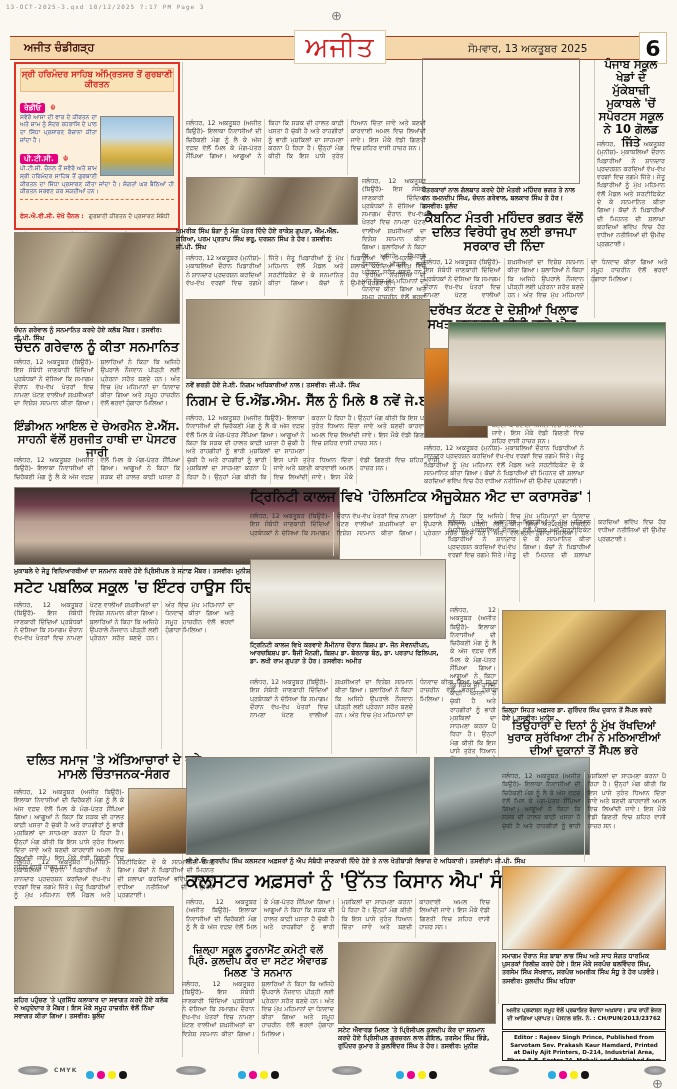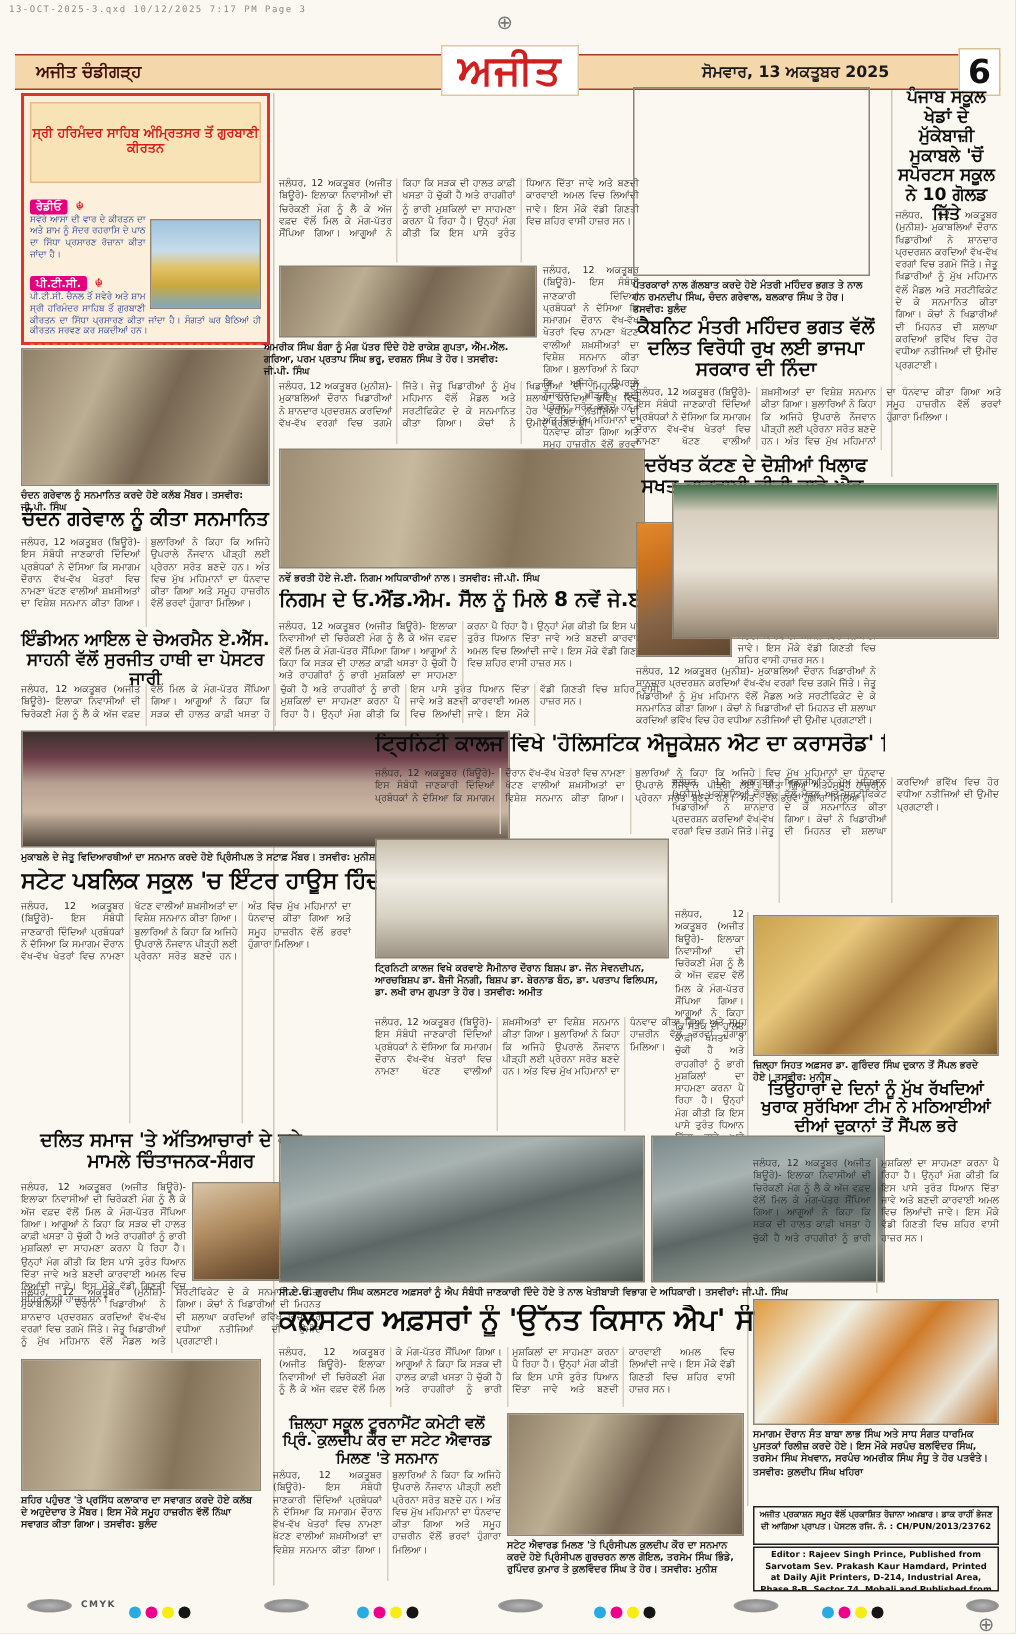--- a/index.html
+++ b/index.html
@@ -4,22 +4,22 @@
 <style>
   html,body{margin:0;padding:0;background:#d8d4c9;}
   .page{position:relative;width:677px;height:1089px;margin:0 auto;background:#fbf8f1;
         font-family:"DejaVu Sans","Liberation Sans",sans-serif;overflow:hidden;}
   .ab{position:absolute;box-sizing:border-box;}
   .printline{font-family:"DejaVu Sans Mono","Liberation Mono",monospace;font-size:6px;color:#8a8a8a;letter-spacing:1px;}
   .regcross{color:#777;font-size:13px;}
   .mast{background:#f5d7ac;border-top:1.5px solid #a23e22;border-bottom:1.5px solid #a23e22;}
   .mast-edition{font-weight:bold;font-size:11px;color:#40100a;}
   .logo-box{background:#fff;border:1px solid #e0c9a2;display:flex;align-items:center;justify-content:center;}
-  .logo{color:#cf1f1f;font-weight:bold;font-size:27px;letter-spacing:1px;}
-  .mast-date{font-weight:bold;font-size:10.5px;color:#1a1a1a;}
+  .logo{color:#cf1f1f;font-weight:normal;font-size:27px;letter-spacing:1px;}
+  .mast-date{font-weight:normal;font-size:10.5px;color:#1a1a1a;}
   .pgno-box{background:#fff;border:1px solid #d8c093;display:flex;align-items:center;justify-content:center;}
   .pgno{font-weight:bold;font-size:22px;color:#111;}
   .hl{font-weight:bold;color:#0d0d0d;text-align:center;line-height:1.13;}
   .body{font-size:6.3px;line-height:1.32;text-align:justify;color:#2a2a2a;}
   .c2{column-count:2;column-gap:7px;column-rule:0.5px solid #d5cfc2;}
   .c3{column-count:3;column-gap:7px;column-rule:0.5px solid #d5cfc2;}
   .c4{column-count:4;column-gap:7px;column-rule:0.5px solid #d5cfc2;}
   .cap{font-size:6.4px;font-weight:bold;color:#111;line-height:1.28;text-align:left;}
   .photo{border:1px solid #8d8475;}
   .p-meet{background:linear-gradient(115deg,#8f7f68 0%,#bcae93 30%,#776753 55%,#a3937a 80%,#6b5c4a 100%);}
@@ -28,21 +28,21 @@
   .p-stage{background:linear-gradient(180deg,#3c3230 0%,#6e3e4a 22%,#b89f93 45%,#cbb6a2 70%,#54493f 100%);}
   .p-judo{background:linear-gradient(180deg,#3e6b46 0%,#d8cfc0 18%,#e8e2d6 55%,#b7a894 85%,#8f8270 100%);}
   .p-sweets{background:linear-gradient(135deg,#caa24e 0%,#e7c87c 30%,#9c6f35 55%,#d9b468 80%,#7e5a2c 100%);}
   .p-room{background:linear-gradient(165deg,#7c8a8c 0%,#a9b4b2 30%,#5d6866 55%,#8d9690 80%,#4c554f 100%);}
   .p-portrait{background:linear-gradient(160deg,#d8c5a8 0%,#b28e62 40%,#7a5a3a 75%,#54402a 100%);}
   .p-turban{background:linear-gradient(160deg,#e2892c 0%,#c9701f 30%,#8a6647 60%,#5f4730 100%);}
   .p-sikh{background:linear-gradient(130deg,#e09a3e 0%,#f0f0e6 30%,#cf7a28 55%,#e9e4d8 80%,#b86a24 100%);}
   .p-clergy{background:linear-gradient(180deg,#c9bfae 0%,#efece4 35%,#d8d2c4 65%,#9d9484 100%);}
   .p-temple{background:linear-gradient(180deg,#9fc4de 0%,#c8dcea 35%,#e3c263 55%,#c9a83f 75%,#7fa8c4 100%);}
   .gbox{border:2px solid #e03325;background:#fcefdb;padding:4px 4px;}
-  .gbox-title{color:#d61c1c;font-weight:bold;font-size:8.6px;text-align:center;line-height:1.15;background:#f8e3b6;border:1px solid #e8b98a;padding:16px 0;}
+  .gbox-title{color:#d61c1c;font-weight:bold;font-size:8.6px;text-align:center;line-height:1.15;background:#f8e3b6;border:1px solid #e8b98a;padding:1px 0;}
   .chip{display:inline-block;background:#e5007e;color:#fff;font-weight:bold;font-size:7.5px;padding:0 4px;border-radius:2px;}
   .khanda{color:#d61c1c;font-size:8px;}
   .gtext{font-size:5.9px;color:#1d3f92;line-height:1.3;text-align:justify;}
   .gline{border-top:1px dashed #e06a3a;margin:3px 0;}
   .glead{color:#d61c1c;font-weight:bold;font-size:6.2px;}
   .gsmall{font-size:5.9px;color:#333;line-height:1.3;text-align:justify;}
   .vrule{background:#cfc8b8;width:1px;}
   .imprint{border:1px solid #222;padding:2px 3px;font-size:5.6px;line-height:1.35;text-align:center;color:#111;font-weight:bold;}
   .marks-oval{background:radial-gradient(ellipse at center,#b5b5b5 0%,#8f8f8f 60%,#d9d9d9 100%);border-radius:50%;}
   .dot{width:8px;height:8px;border-radius:50%;display:inline-block;margin-right:3px;}

